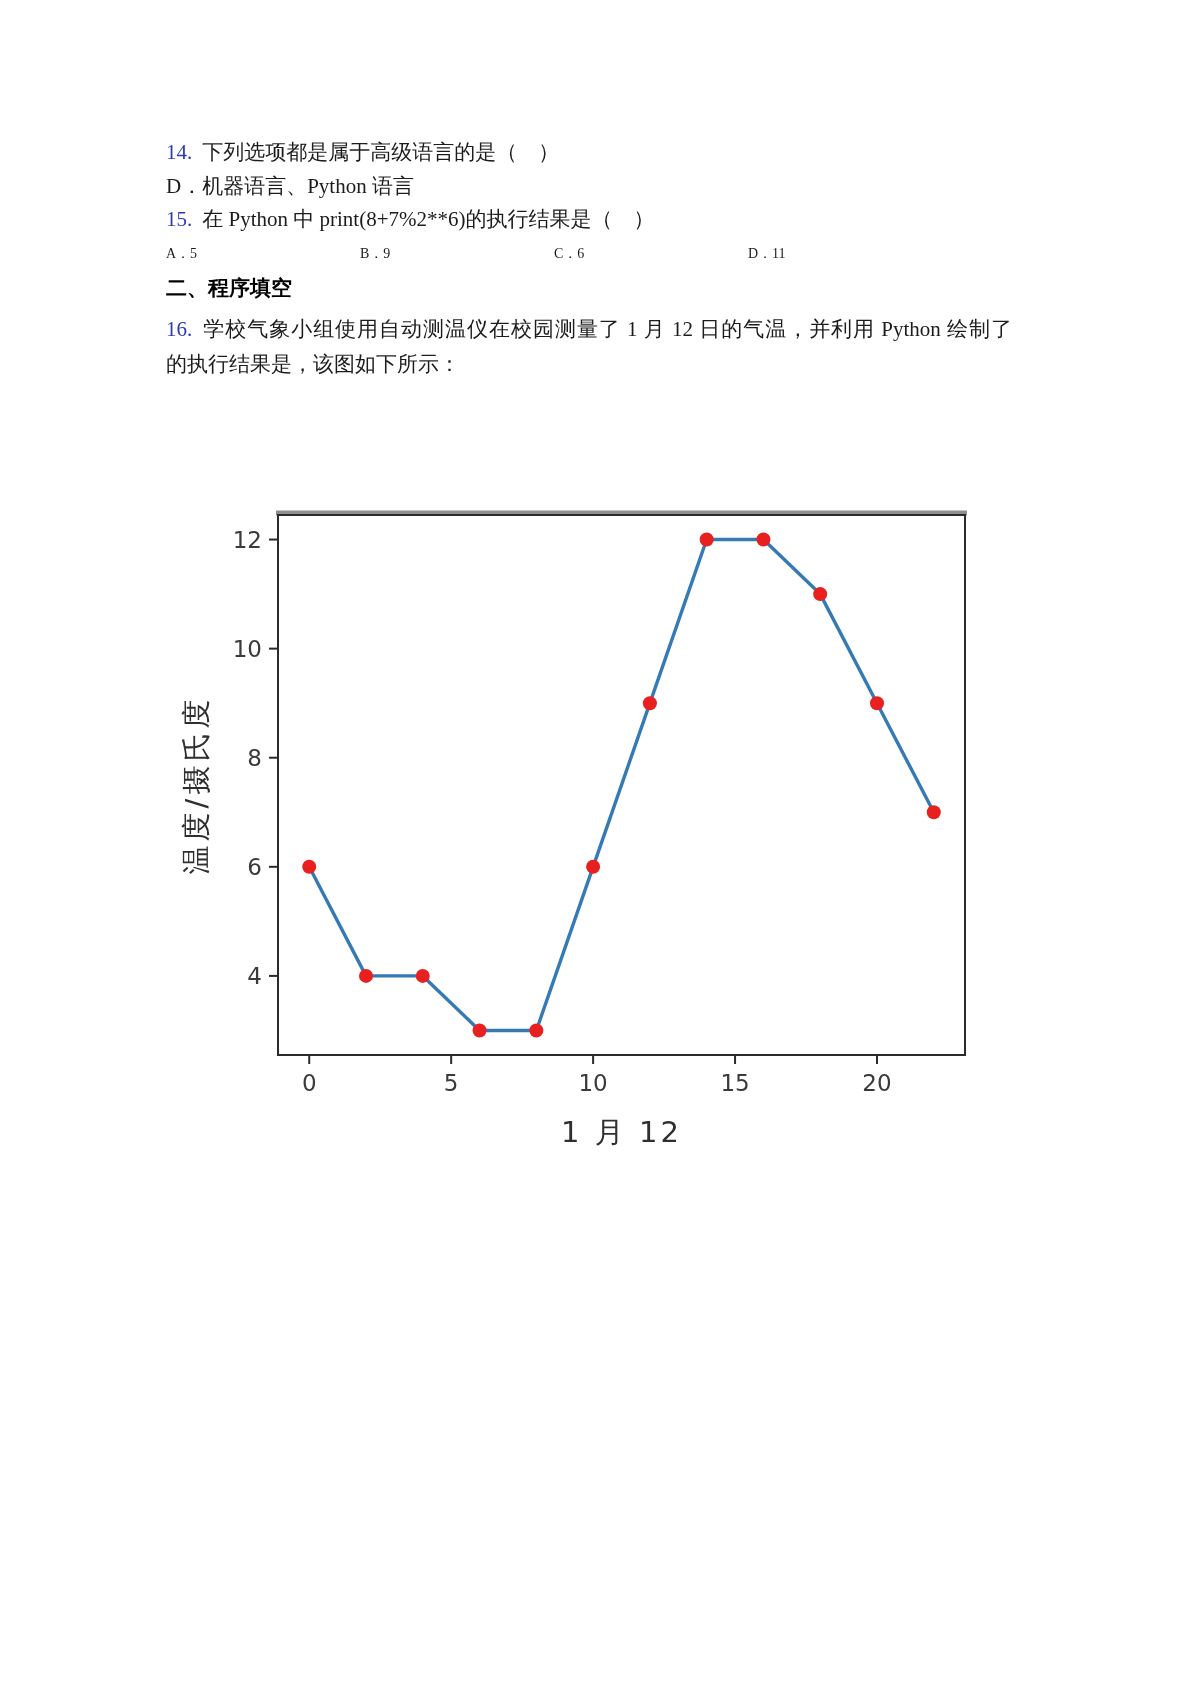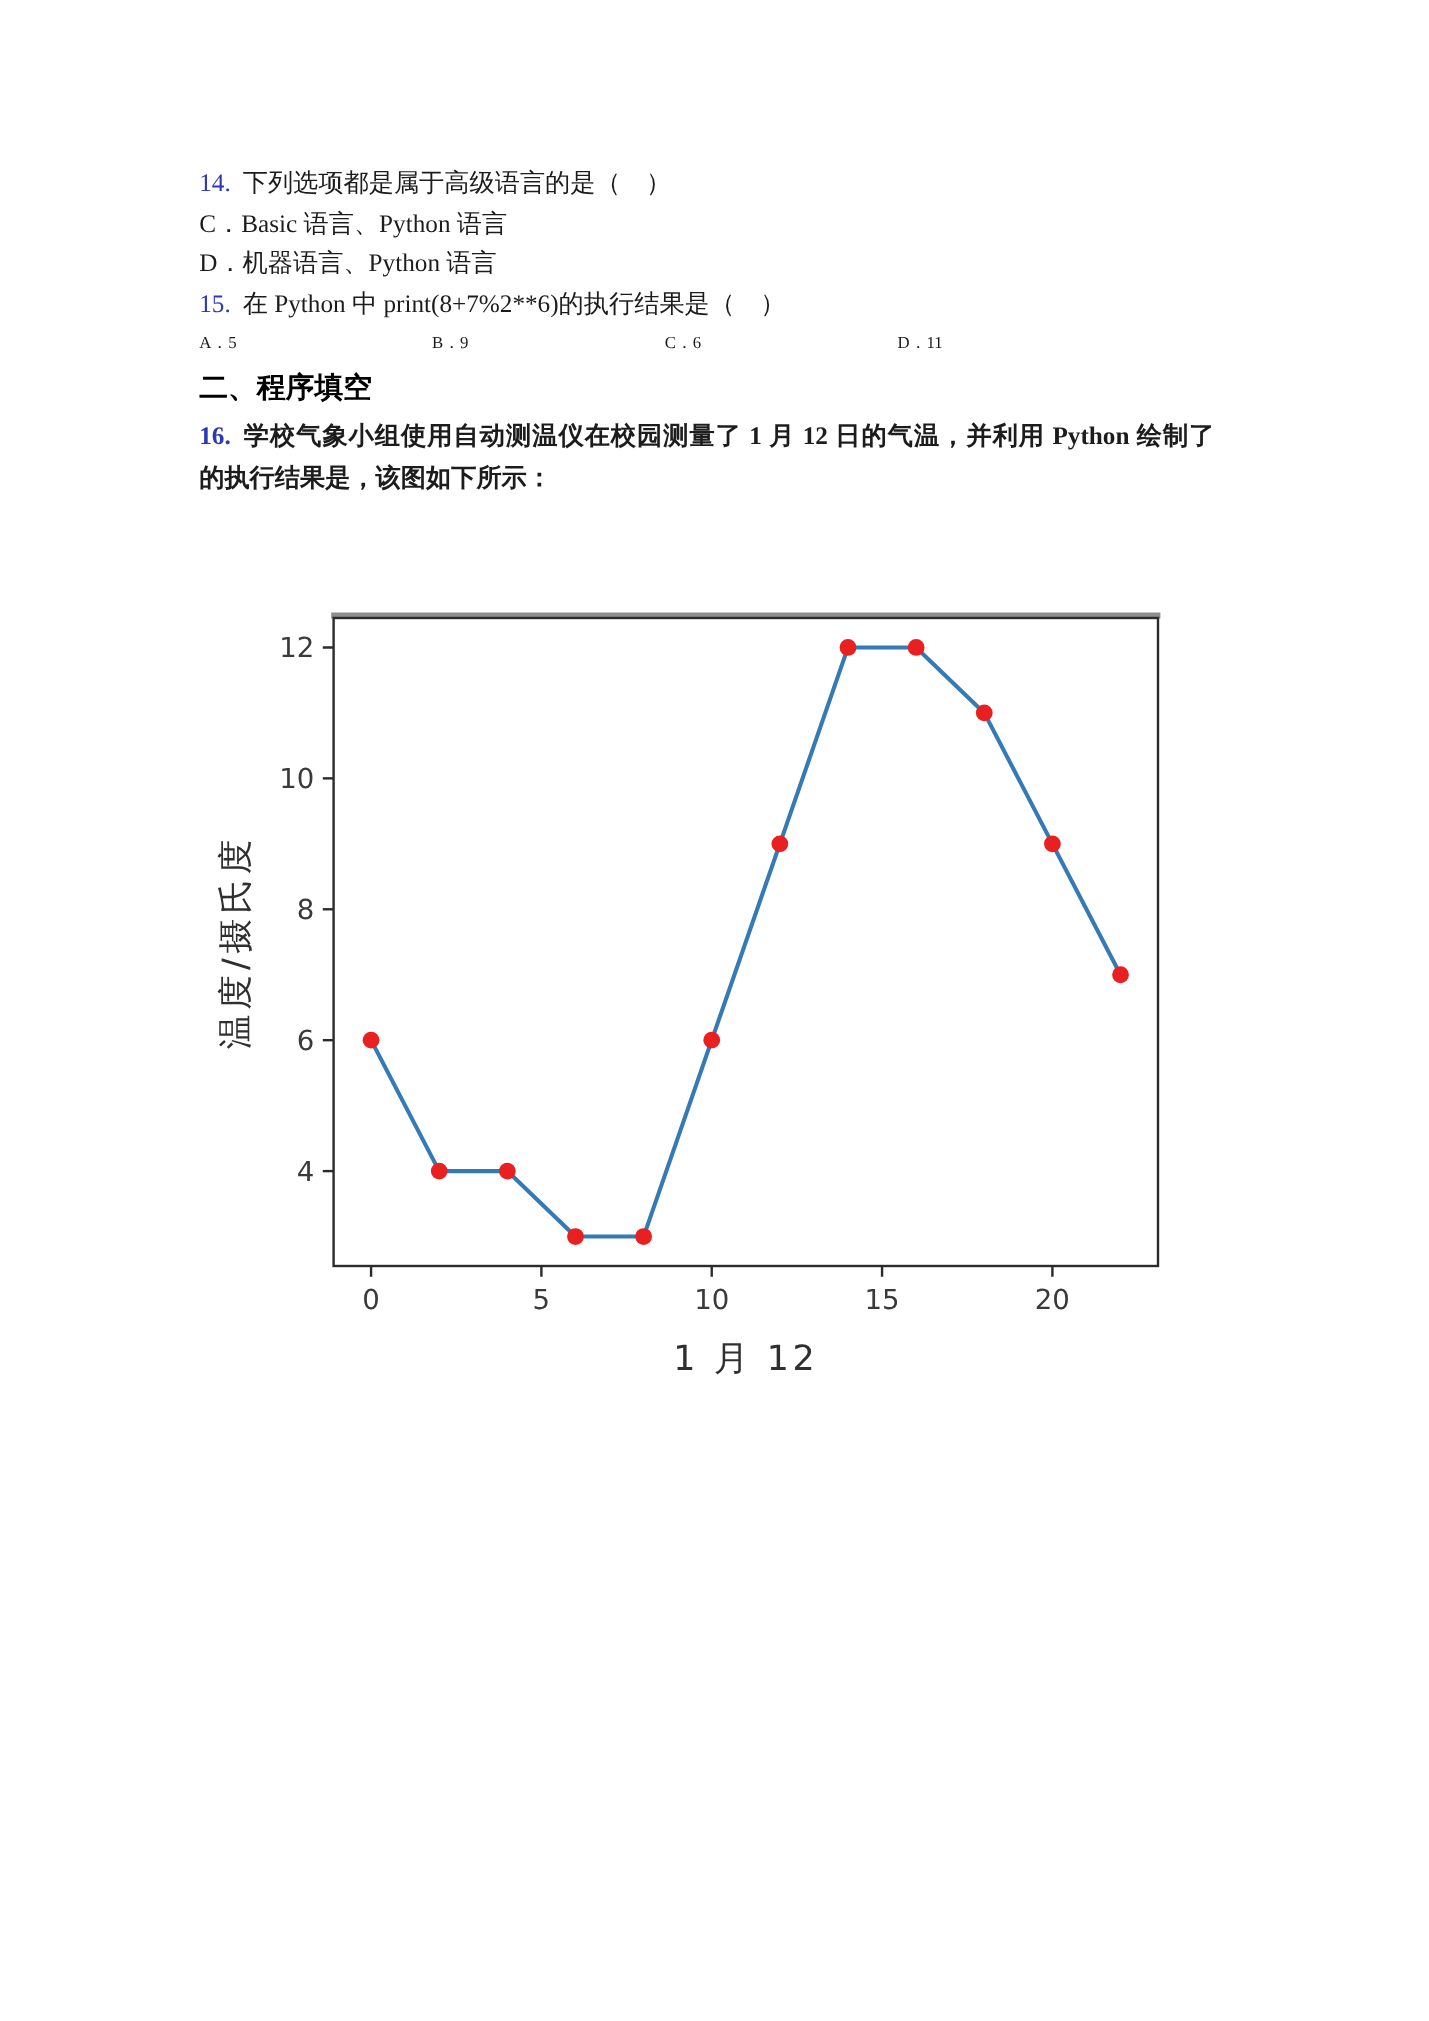--- a/index.html
+++ b/index.html
@@ -19,46 +19,45 @@
     font-size:21px; line-height:33.5px;
     white-space:nowrap;
   }
   .qnum { color:#2d3ab2; margin-right:10px; }
   .opt-row {
     display:flex; margin:0; font-size:14px; line-height:33.5px;
   }
   .opt-cell { width:194px; }
   .section-header {
     margin:2px 0 0 0;
-    font-family:Liberation Sans, sans-serif;
-    font-weight:700; font-size:24px; line-height:36px;
+    font-family:Liberation Mono, monospace;
+    font-weight:700; font-size:21px; line-height:36px;
     color:#000;
   }
   .q16 { margin-top:4px; }
-  .q16 .wrap-line { line-height:35px;font-weight:bold; }
+  .q16 .wrap-line { line-height:35px; }
   .justified {
     text-align:justify;
     text-align-last:justify;
     white-space:normal;
   }
   figure.chart {
     position:absolute; left:180px; top:487px; margin:0;
     width:800px; height:675px;
   }
   svg text { font-family:"DejaVu Sans", sans-serif; }
 </style>
 </head>
 <body>
 
 <div class="page">
   <div class="content">
 
     <p class="line"><span class="qnum">14.</span><span>下列选项都是属于高级语言的是（　）</span></p>
 
-    <p class="line">C．Basic 语言、Python 语言</p>
     <p class="line">D．机器语言、Python 语言</p>
 
     <p class="line"><span class="qnum">15.</span><span>在 Python 中 print(8+7%2**6)的执行结果是（　）</span></p>
 
     <div class="opt-row">
       <span class="opt-cell">A．5</span>
       <span class="opt-cell">B．9</span>
       <span class="opt-cell">C．6</span>
       <span class="opt-cell">D．11</span>
     </div>

